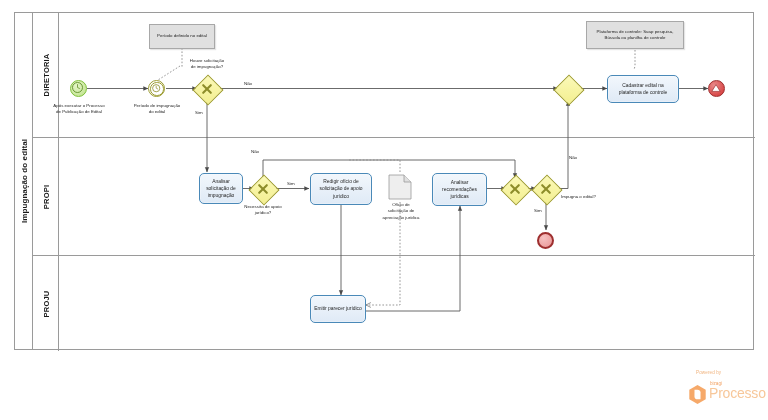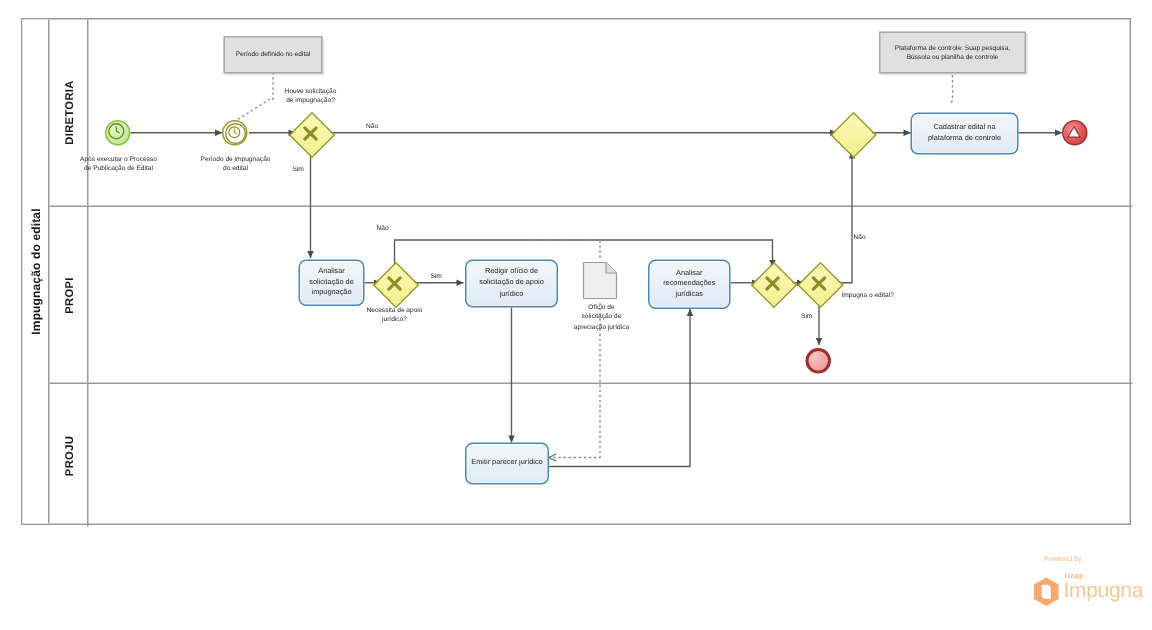--- a/index.html
+++ b/index.html
@@ -405,16 +405,16 @@
   <div class="node task" style="left:310px; top:295px; width:56px; height:28px;">Emitir parecer
 jurídico</div>
 
   <div class="logo">
     <div class="logo-powered">Powered by</div>
     <svg class="logo-hex" viewBox="0 0 22 24">
       <path d="M11,1 L20.5,6.4 L20.5,17.6 L11,23 L1.5,17.6 L1.5,6.4 z" fill="#f6a96a" stroke="none"></path>
       <path d="M7.5,6.5 L7.5,14.5 C7.5,16.4 9.1,17.6 11,17.6 L14.5,17.6 L14.5,9.6 C14.5,7.7 12.9,6.5 11,6.5 z" fill="#ffffff"></path>
     </svg>
     <div class="logo-brand">bizagi</div>
-    <div class="logo-modeler">Impugna</div>
+    <div class="logo-modeler">Processo</div>
   </div>
 
 </div>
 
 </body></html>

